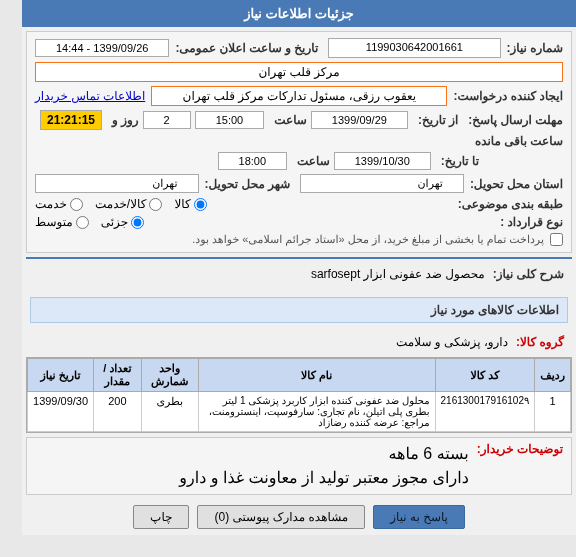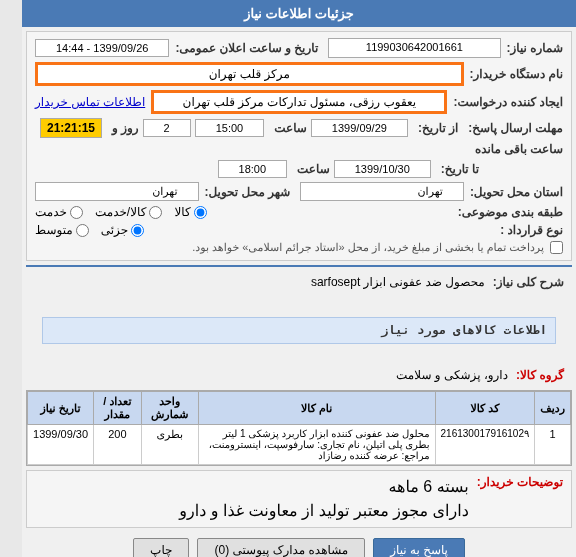--- a/index.html
+++ b/index.html
@@ -45,21 +45,21 @@
 
     .info-label {
       color: #333;
       font-weight: bold;
       white-space: nowrap;
       margin-left: 6px;
     }
 
     .info-value {
       background: white;
-      border: 3px solid #f97316;
+      border: 1px solid #f97316;
       padding: 2px 6px;
       flex: 1;
       text-align: center;
       min-height: 20px;
     }
 
     .number-value {
       background: white;
       border: 1px solid #aaa;
       padding: 2px 20px;
@@ -239,51 +239,49 @@
       border: 1px solid #888;
       background: #e0e0e0;
       cursor: pointer;
       font-family: Tahoma, Arial, sans-serif;
       font-size: 12px;
       border-radius: 2px;
     }
 
     .btn-primary {
       background: #4a7ab5;
-      color: #ffffff;
+      color: #0f172a;
       border-color: #3a6a9a;
     }
 
     .section-bg {
       background: #dce8f8;
       border: 1px solid #b0c8e8;
-      margin: 20px;
+      margin: 8px;
       padding: 5px 8px;
-      font-family: Liberation Mono, monospace;
     }
   </style>
 </head>
 <body>
 
 <div class="main-container">
   <div class="header">
     <span>جزئیات اطلاعات نیاز</span>
   </div>
 
   <div class="top-section">
 
     <div class="info-row">
       <span class="info-label">شماره نیاز:</span>
       <span class="info-value number-value">1199030642001661</span>
       <span class="info-label" style="margin-right:10px;">تاریخ و ساعت اعلان عمومی:</span>
       <span class="small-box">1399/09/26 - 14:44</span>
     </div>
 
     <div class="info-row">
-      <span class="info-label">نام دستگاه خریدار:</span>
       <span class="info-value">مرکز قلب تهران</span>
     </div>
 
     <div class="info-row">
       <span class="info-label">ایجاد کننده درخواست:</span>
       <span class="info-value">یعقوب رزقی، مسئول تدارکات مرکز قلب تهران</span>
       <span class="link-text" style="margin-right:6px; white-space:nowrap;">اطلاعات تماس خریدار</span>
     </div>
 
     <div class="date-time-row">

